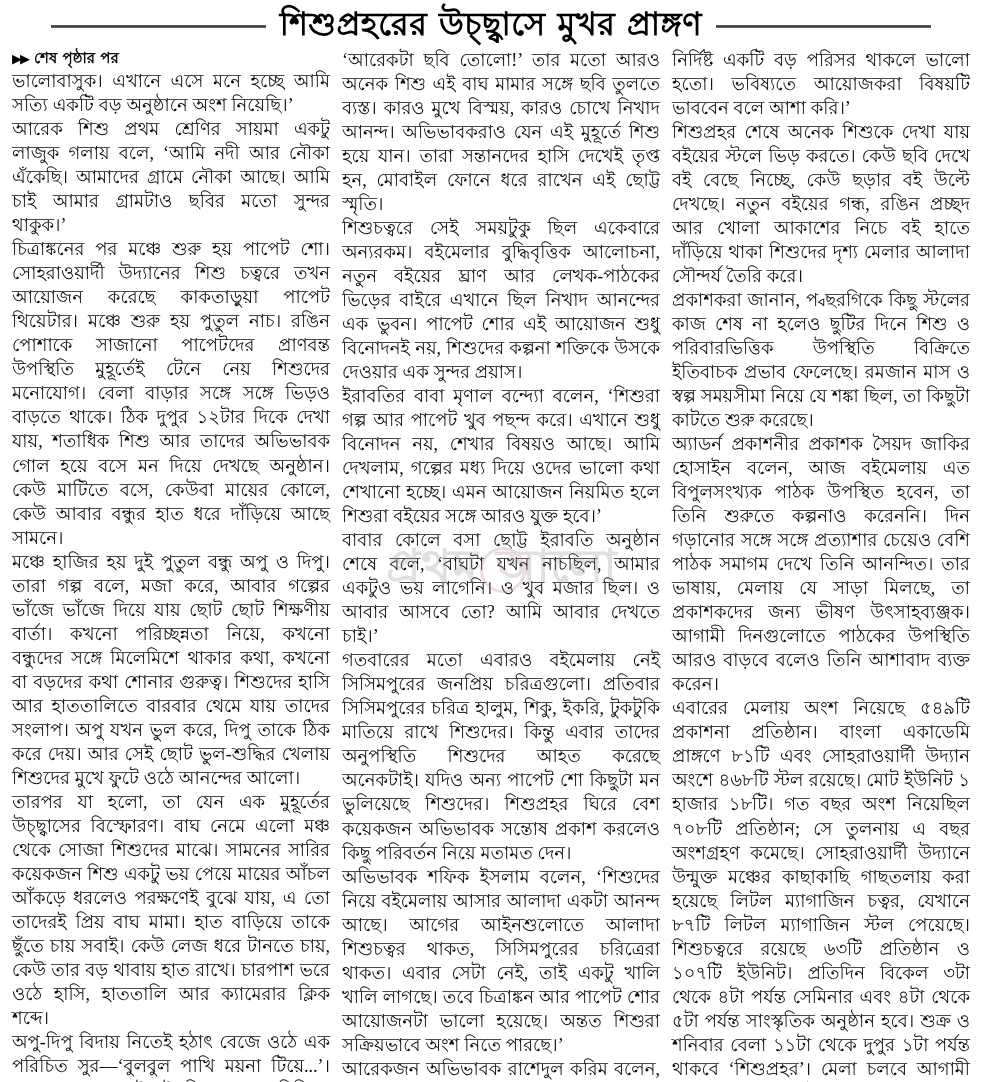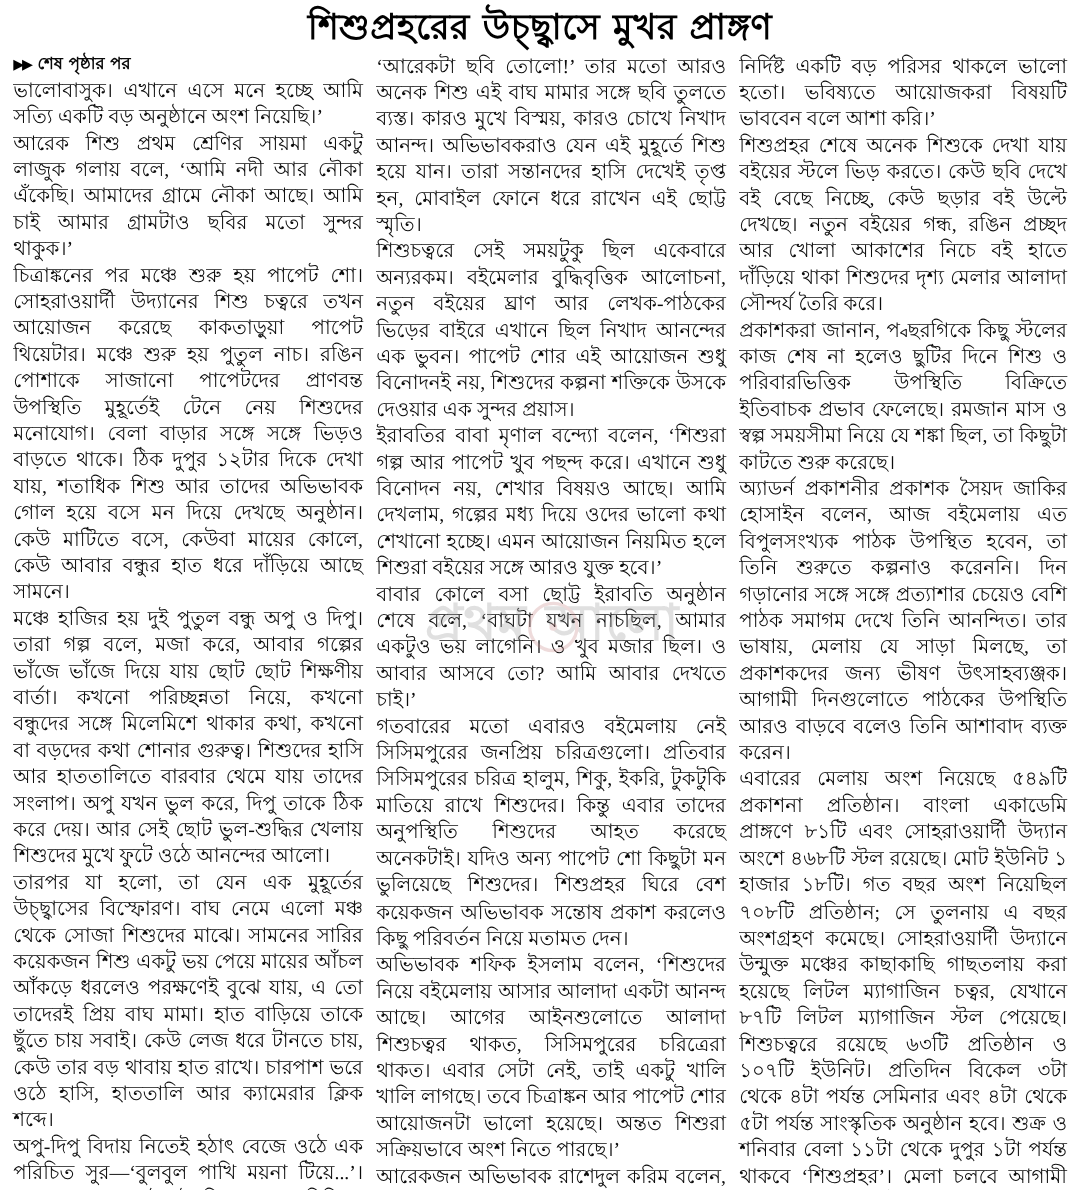--- a/index.html
+++ b/index.html
@@ -19,21 +19,20 @@
   }
 
   
   .masthead {
     display: flex;
     align-items: center;
     justify-content: center;
     gap: 10px;
     padding: 4px 8px 0 8px;
     height: 44px;
-    flex-direction: column;
   }
   .rule {
     flex: 1 1 auto;
     height: 3px;
     background: linear-gradient(to bottom, #777 0%, #333 40%, #777 100%);
     position: relative;
     top: 2px;
   }
   .rule.left  { max-width: 215px; }
   .rule.right { max-width: 215px; }

